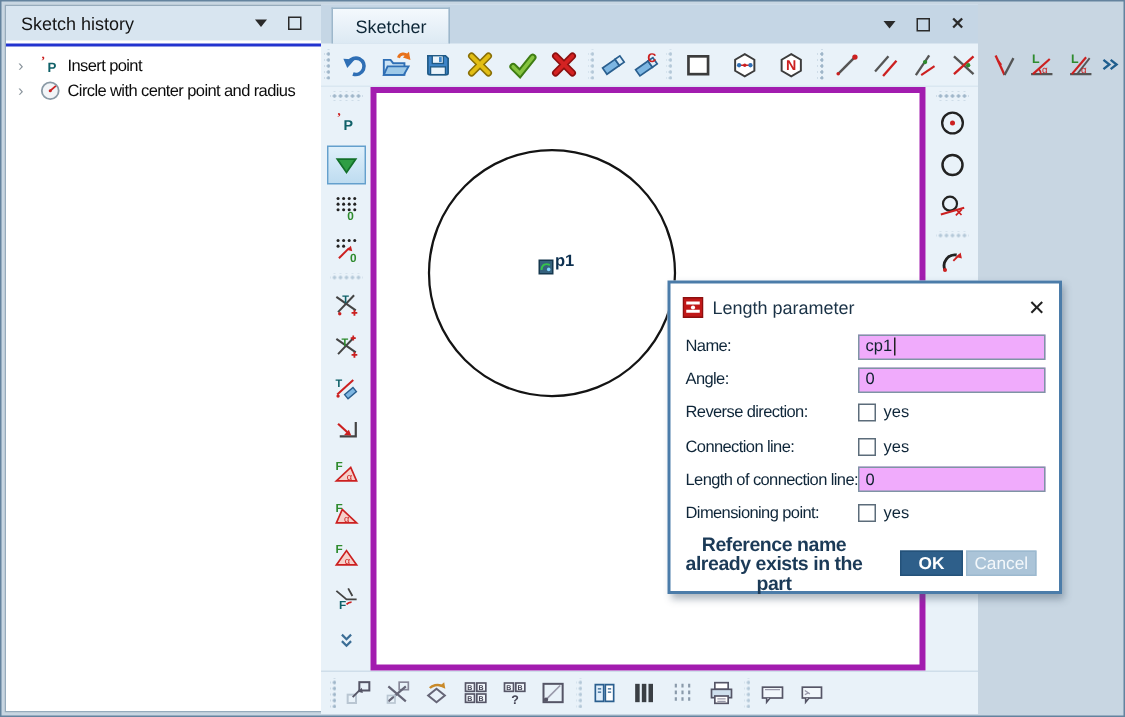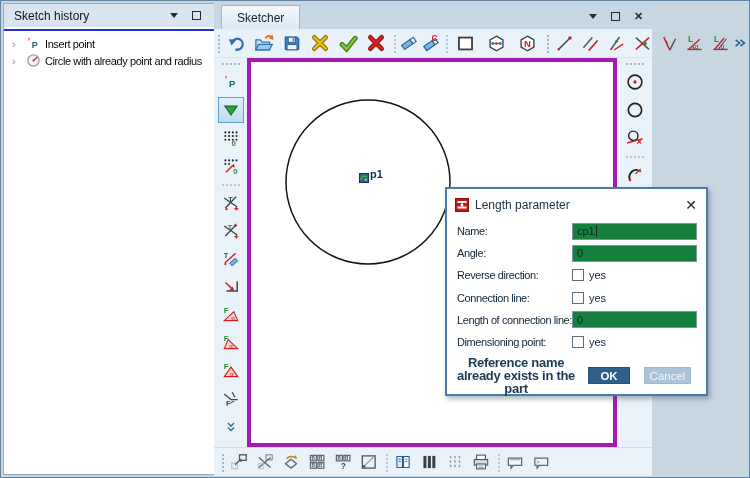--- a/index.html
+++ b/index.html
@@ -48,28 +48,28 @@
 .ic{display:flex;align-items:center;justify-content:center;}
 .ic svg{display:block;}
 
 #dialog{position:absolute;left:444px;top:186px;width:263px;height:209px;background:#fff;border:2px solid #4b7ca9;box-shadow:2px 3px 5px rgba(70,90,110,.45);}
 #dlg-titlebar{height:31px;display:flex;align-items:center;padding:0 9px 0 8px;}
 #dlg-title{font-size:12px;color:#1a3246;margin-left:6px;flex:1;}
 #dlg-close{font-size:14px;color:#222;line-height:1;}
 #dlg-rows{padding:0 9px 0 10px;}
 .drow{height:22.2px;display:flex;align-items:center;}
 .dlabel{flex:none;width:115px;font-size:11px;letter-spacing:-0.4px;color:#0f2639;white-space:nowrap;}
-.dfield{flex:1;height:17px;border:1px solid #7f94a5;font-size:11px;color:#10222f;display:flex;align-items:center;padding-left:4px;background:#15803d;}
+.dfield{flex:1;height:17px;border:1px solid #7f94a5;font-size:11px;color:#10222f;display:flex;align-items:center;padding-left:4px;background:#f0abfc;}
 .caret{display:inline-block;width:1px;height:12px;background:#222;margin-left:1px;}
 .cbwrap{flex:1;display:flex;align-items:center;}
 .cbox{width:12px;height:12px;border:1px solid #5c6c7a;background:#fff;margin-right:5px;flex:none;}
 .cblabel{font-size:11px;color:#0f2639;}
 #dlg-bottom{display:flex;margin-top:3px;padding:0 15px 0 10px;align-items:center;}
 #dlg-message{width:118px;font-size:13px;line-height:13px;color:#1b3a57;text-align:center;font-weight:bold;letter-spacing:-0.3px;flex:none;}
-#dlg-buttons{flex:1;display:flex;justify-content:flex-end;gap:14px;}
+#dlg-buttons{flex:1;display:flex;justify-content:flex-end;gap:2px;}
 .dbtn{height:17px;display:flex;align-items:center;justify-content:center;font-size:11.5px;}
 #btn-ok{width:42px;background:#2e5f8a;border:1px solid #24527a;color:#fff;font-weight:bold;}
 #btn-cancel{width:47px;background:#abc4d8;border:1px solid #9cb9cf;color:#f4f8fb;}
 
 #point-label{position:absolute;font-size:11px;font-weight:bold;color:#0d3050;}
 </style>
 </head>
 <body>
 
 <div id="window">
@@ -102,21 +102,21 @@
         </div>
         <div class="tree-row">
           <span class="tree-chev">›</span>
           <span class="tree-ic">
             <svg width="15" height="15" viewBox="0 0 16 16">
               <circle cx="8" cy="8" r="6" fill="#f2f5f8" stroke="#8a9aa6" stroke-width="1.3"></circle>
               <path d="M8 8 L12 4.5" stroke="#c22" stroke-width="1.2"></path>
               <circle cx="8" cy="8" r="1.1" fill="#c22"></circle>
             </svg>
           </span>
-          <span>Circle with already point and radius</span>
+          <span>Circle with center point and radius</span>
         </div>
       </div>
   </div>
 
   <div id="right-area">
     <div id="tabstrip">
       <div id="tab-sketcher">Sketcher</div>
       <span class="winbtns">
         <span class="winbtn">
             <span class="tri"></span>

